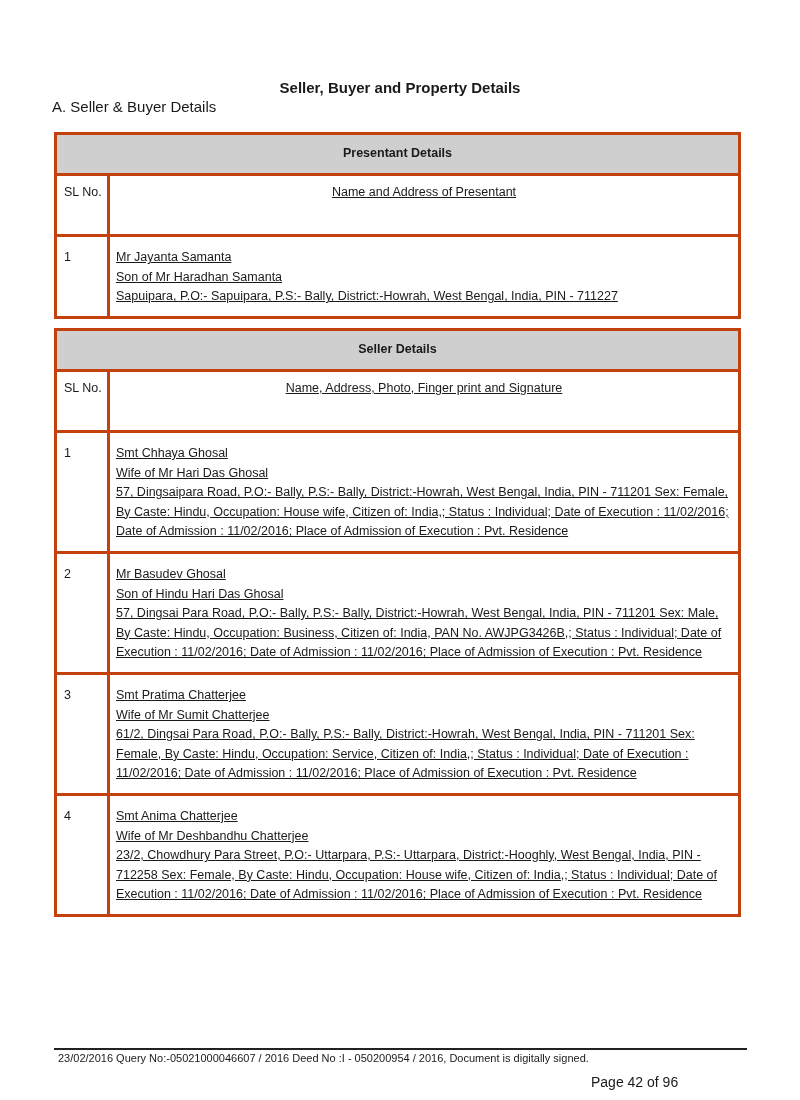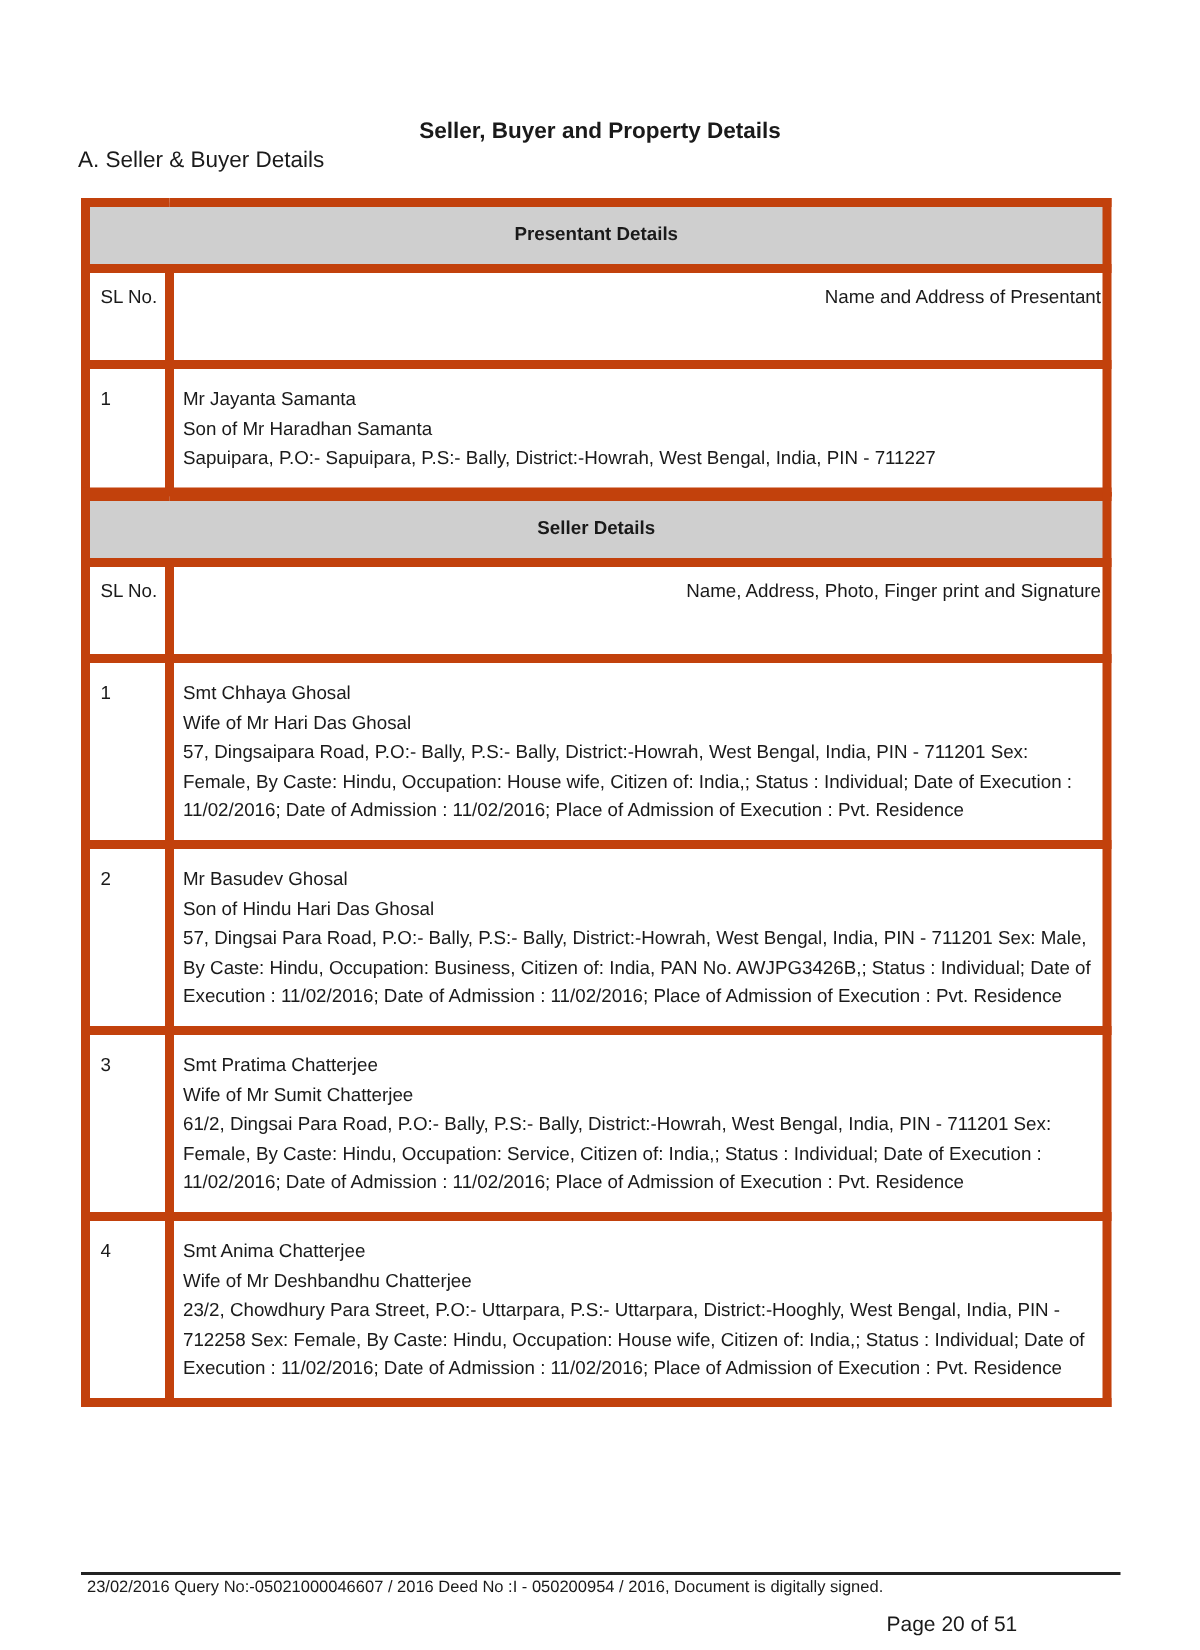--- a/index.html
+++ b/index.html
@@ -35,52 +35,53 @@
     }
     table.details {
       position: absolute;
       left: 54px;
       width: 687px;
       border-collapse: collapse;
       font-size: 12.5px;
       line-height: 19.6px;
     }
     table.details td, table.details th {
-      border: 6px solid #c2410c;
+      border: 3px solid #c2410c;
       vertical-align: top;
     }
     table.details th.caption-cell {
       background: #cfcfcf;
       font-weight: bold;
       text-align: center;
       height: 38px;
       padding: 0;
       vertical-align: middle;
       font-size: 12.5px;
     }
     .sl-col {
       width: 43px;
       padding: 7px 0 0 7px;
     }
     .head-row td {
       height: 50px;
     }
     .head-main {
-      text-align: right;
+      text-align: center;
       padding-top: 7px;
+      text-decoration: underline;
     }
     .body-row td {
       padding-top: 11px;
       padding-bottom: 9px;
     }
     .entry {
       padding-left: 6px;
       padding-right: 6px;
     }
-    .entry div { margin: 0; }
+    .entry div { margin: 0; text-decoration: underline; }
     #presentant-table { top: 132px; }
     #seller-table { top: 328px; }
     .footer-rule {
       position: absolute;
       top: 1048px;
       left: 54px;
       width: 693px;
       height: 0;
       border-top: 2px solid #222;
     }
@@ -162,13 +163,13 @@
       <div>Smt Anima Chatterjee</div>
       <div>Wife of Mr  Deshbandhu Chatterjee</div>
       <div>23/2, Chowdhury Para Street, P.O:- Uttarpara, P.S:- Uttarpara, District:-Hooghly, West Bengal, India, PIN - 712258 Sex: Female, By Caste: Hindu, Occupation: House wife, Citizen of: India,; Status : Individual; Date of Execution : 11/02/2016; Date of Admission : 11/02/2016; Place of Admission of Execution : Pvt. Residence</div>
     </td>
   </tr>
 </tbody>
   </table>
 
 <div class="footer-rule"></div>
 <div class="footer-text">23/02/2016 Query No:-05021000046607 / 2016 Deed No :I - 050200954 / 2016, Document is digitally signed.</div>
-<div class="page-number">Page 20 of 51</div>
+<div class="page-number">Page 42 of 96</div>
 
 </body></html>

